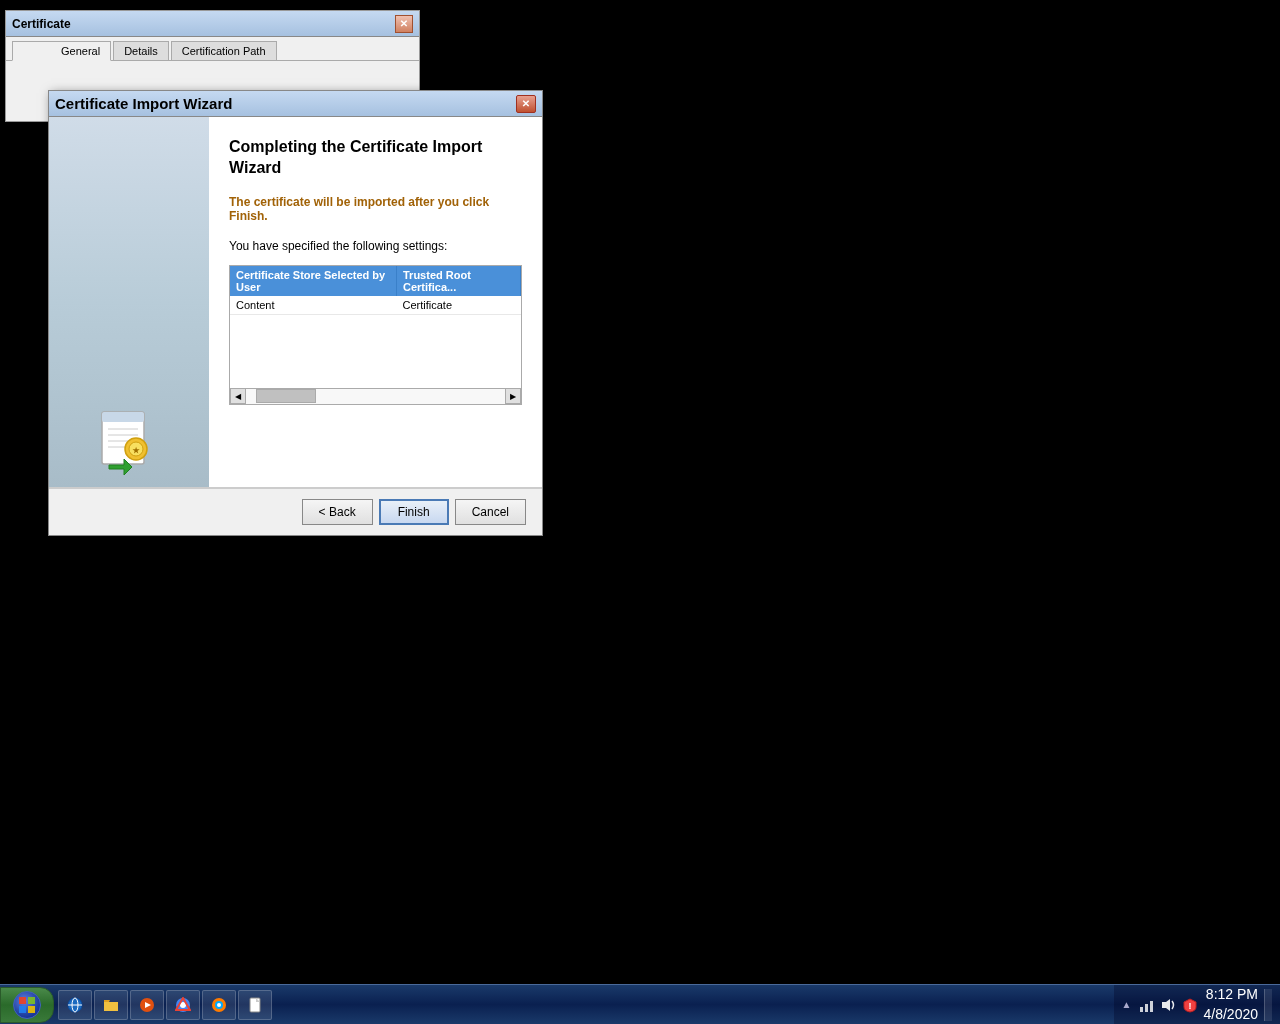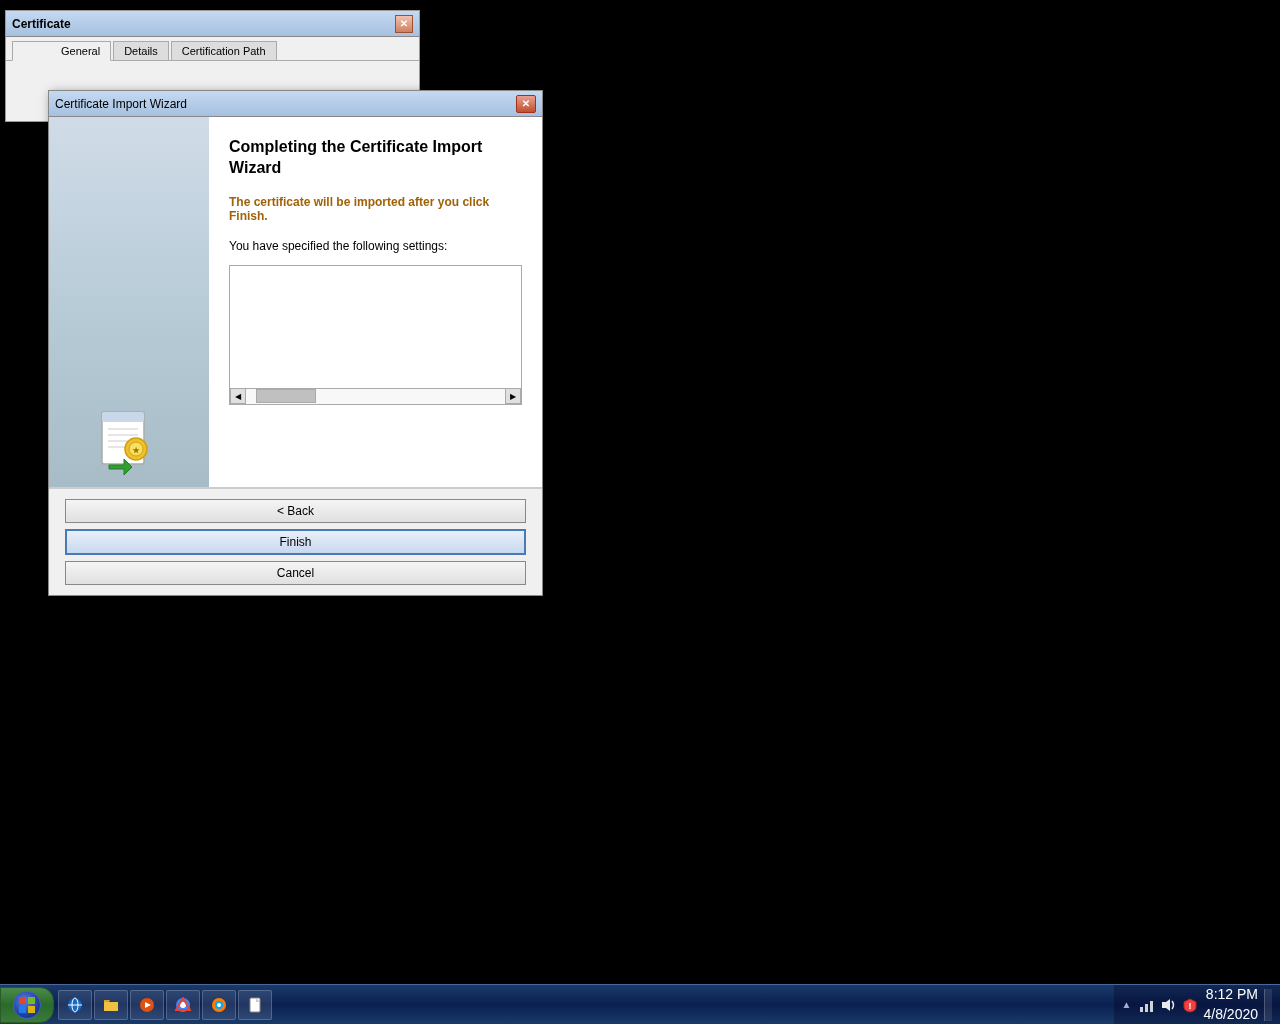--- a/index.html
+++ b/index.html
@@ -110,22 +110,22 @@
       background: linear-gradient(to bottom, #c5d9f1 0%, #a6c1e0 100%);
       height: 26px;
       display: flex;
       align-items: center;
       justify-content: space-between;
       padding: 0 6px;
       border-bottom: 1px solid #888;
     }
 
     .wizard-titlebar-title {
-      font-size: 12px;
-      font-weight: normal;
+      font-size: 15px;
+      font-weight: bold;
       color: #000;
     }
 
     .wizard-close-btn {
       width: 20px;
       height: 18px;
       background: linear-gradient(to bottom, #e8a090, #c05030);
       border: 1px solid #a03020;
       border-radius: 2px;
       display: flex;
@@ -267,21 +267,20 @@
       top: 0;
     }
 
     .wizard-footer {
       background: #f0f0f0;
       border-top: 1px solid #ccc;
       padding: 10px 16px;
       display: flex;
       justify-content: flex-end;
       gap: 6px;
-      flex-direction: column;
     }
 
     .btn {
       padding: 4px 16px;
       font-size: 12px;
       border: 1px solid #888;
       background: linear-gradient(to bottom, #f5f5f5, #e0e0e0);
       cursor: pointer;
       min-width: 70px;
       text-align: center;
@@ -429,20 +428,34 @@
           <path d="M15 58 L30 58 L30 52 L38 60 L30 68 L30 62 L15 62 Z" fill="#30a030" stroke="#208020" stroke-width="1"></path>
         </svg>
       </div>
 
       <div class="wizard-content">
         <div class="wizard-title">Completing the Certificate Import Wizard</div>
         <div class="wizard-desc">The certificate will be imported after you click Finish.</div>
         <div class="wizard-settings-label">You have specified the following settings:</div>
 
         <div class="wizard-table-container">
+          <table class="wizard-table">
+            <thead>
+              <tr>
+                <th>Certificate Store Selected by User</th>
+                <th>Trusted Root Certifica...</th>
+              </tr>
+            </thead>
+            <tbody>
+              <tr>
+                <td>Content</td>
+                <td>Certificate</td>
+              </tr>
+            </tbody>
+          </table>
           <div class="wizard-scrollbar-h">
             <div class="scrollbar-left-btn">◀</div>
             <div class="scrollbar-track">
               <div class="scrollbar-thumb"></div>
             </div>
             <div class="scrollbar-right-btn">▶</div>
           </div>
         </div>
       </div>
     </div>

